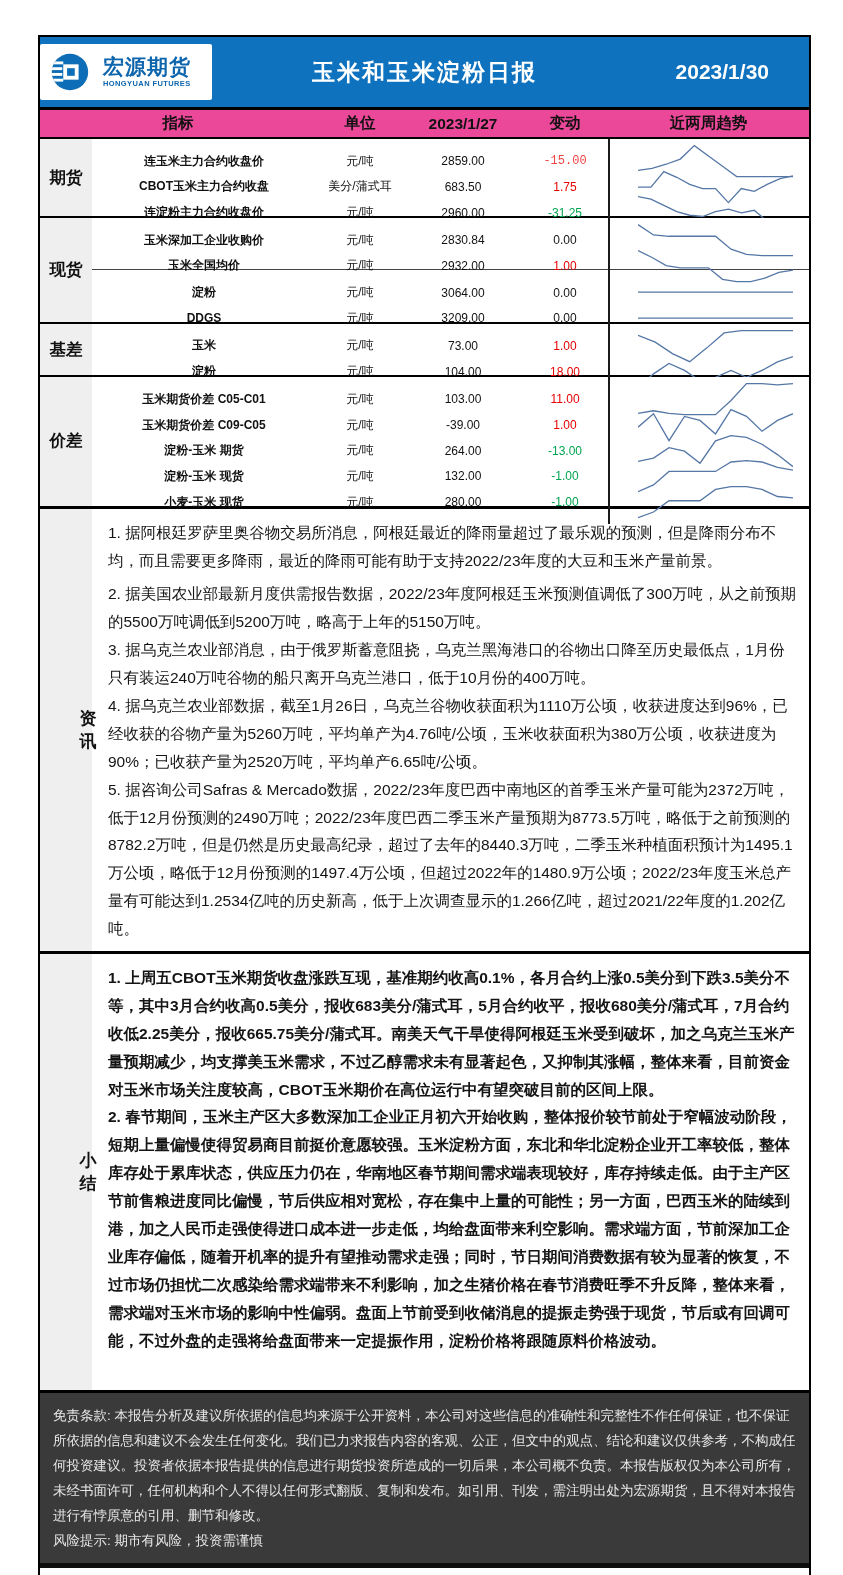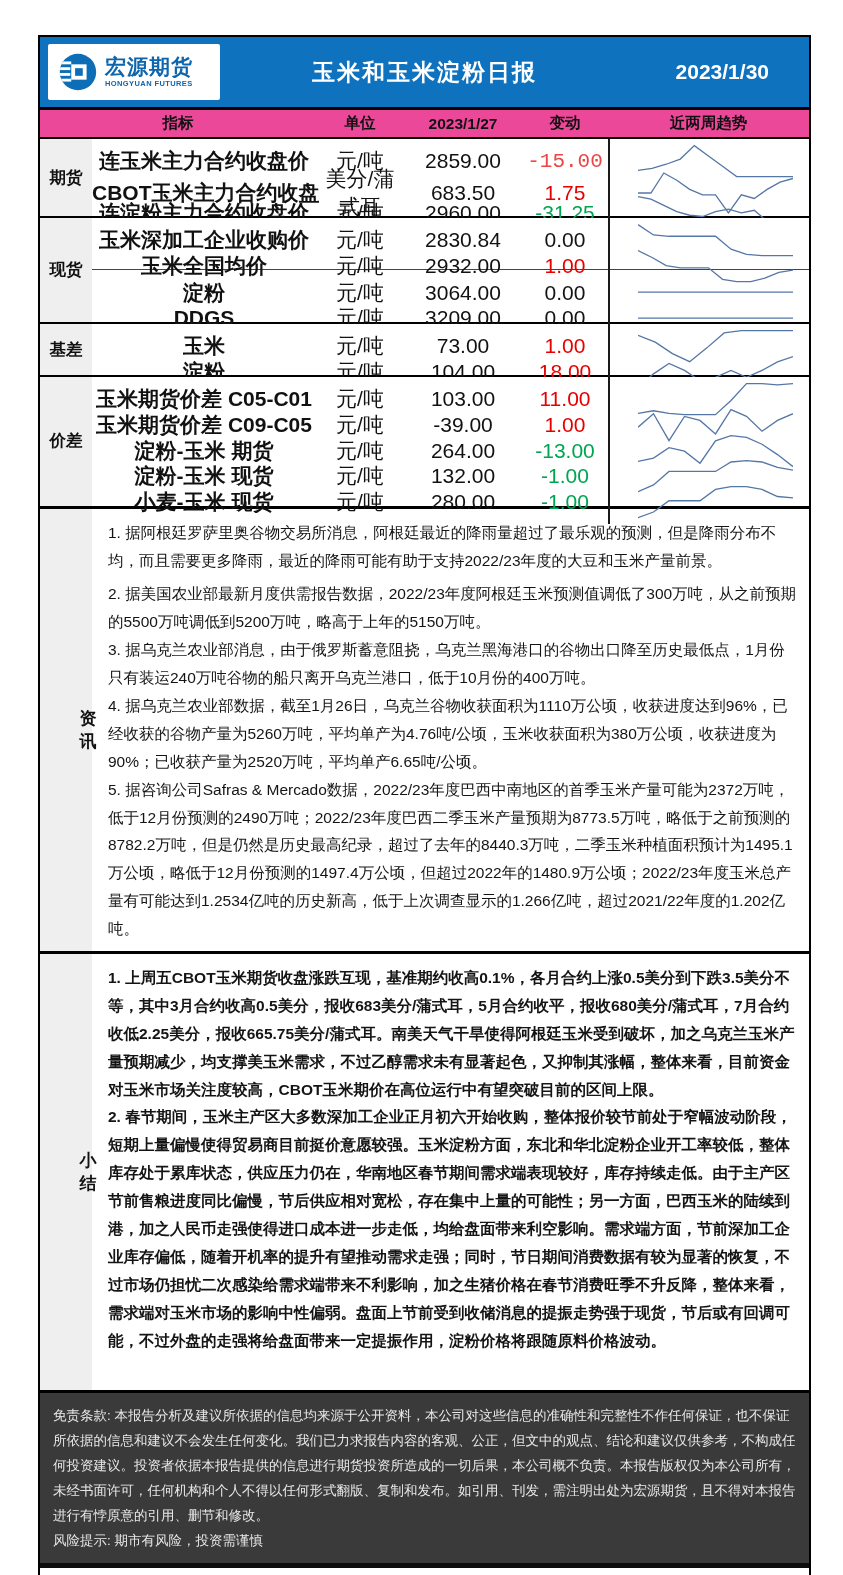--- a/index.html
+++ b/index.html
@@ -11,22 +11,22 @@
   .frame{
     position:absolute;left:38px;top:35px;width:769px;
     border:2px solid #000;background:#fff;
   }
   
   .topbar{
     height:70px;background:#0e72bf;position:relative;
     display:flex;align-items:center;
   }
   .logo{
-    background:#fff;border-radius:2px;height:56px;width:172px;margin-left:8px;
-    display:flex;align-items:center;gap:5px;padding:0 6px;box-sizing:border-box;
+    background:#fff;border-radius:2px;height:56px;width:172px;
+    display:flex;align-items:center;gap:11px;padding:0 6px;box-sizing:border-box;
   }
   .logo-icon{flex:0 0 auto;display:block;}
   .logo-text{display:flex;flex-direction:column;line-height:1;}
   .logo-cn{color:#0d65ad;font-weight:bold;font-size:21px;letter-spacing:1px;}
   .logo-en{color:#0d65ad;font-weight:bold;font-size:7.5px;letter-spacing:.4px;margin-top:3px;}
   .topbar-title{
     position:absolute;left:0;right:0;text-align:center;
     color:#fff;font-weight:bold;font-size:23px;letter-spacing:2px;
   }
   .topbar-date{
@@ -42,21 +42,21 @@
   .th-ind{grid-column:1 / 3;}
   .tgroup{display:grid;grid-template-columns:52px 1fr;border-bottom:2px solid #000;}
   .tgroup:last-child{border-bottom:3px solid #000;}
   .tgroup-label{
     background:#efefef;display:flex;align-items:center;justify-content:center;
     font-weight:bold;font-size:16.5px;
   }
   .tgroup-rows{display:block;background:#fff;}
   .trow{
     display:grid;grid-template-columns:224px 88px 118px 86px 1fr;
-    height:25.7px;align-items:center;font-size:21px;
+    height:25.7px;align-items:center;font-size:12px;
   }
   .trow.sep-after{border-bottom:1.5px solid #444;}
   .c-ind{font-weight:bold;text-align:center;white-space:nowrap;}
   .c-unit,.c-val,.c-chg{text-align:center;}
   .c-trend{
     height:100%;box-sizing:border-box;border-left:2px solid #1a1a1a;
     padding:2px 16px 2px 28px;
   }
   .spark{width:100%;height:100%;display:block;}
   

